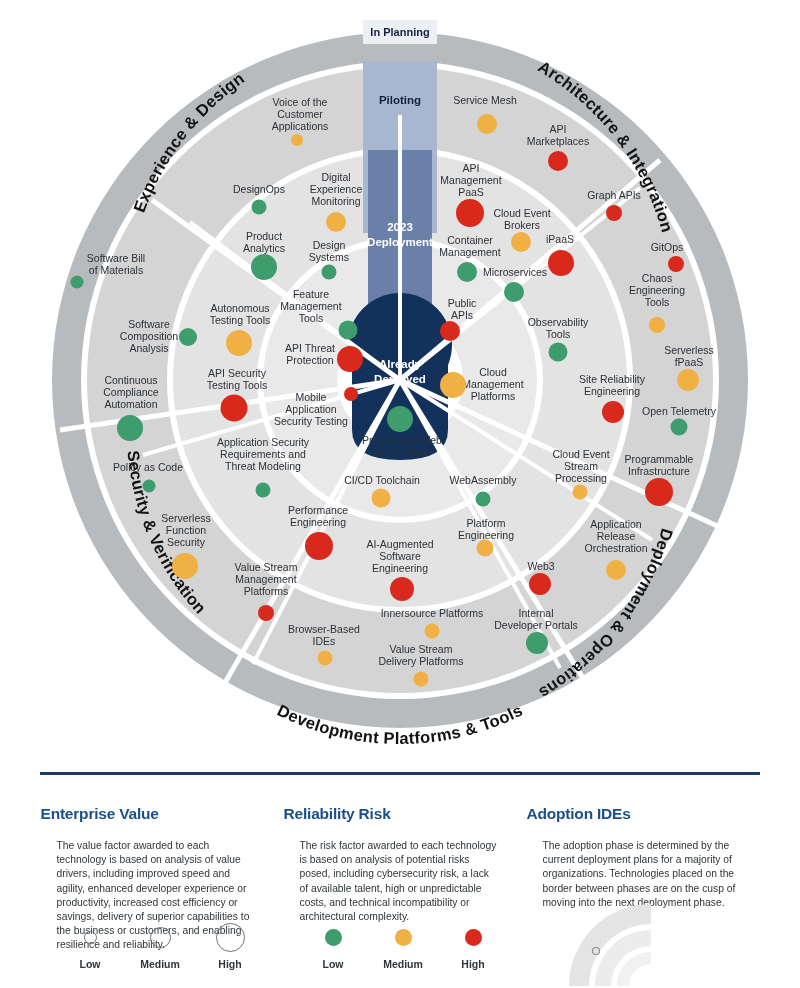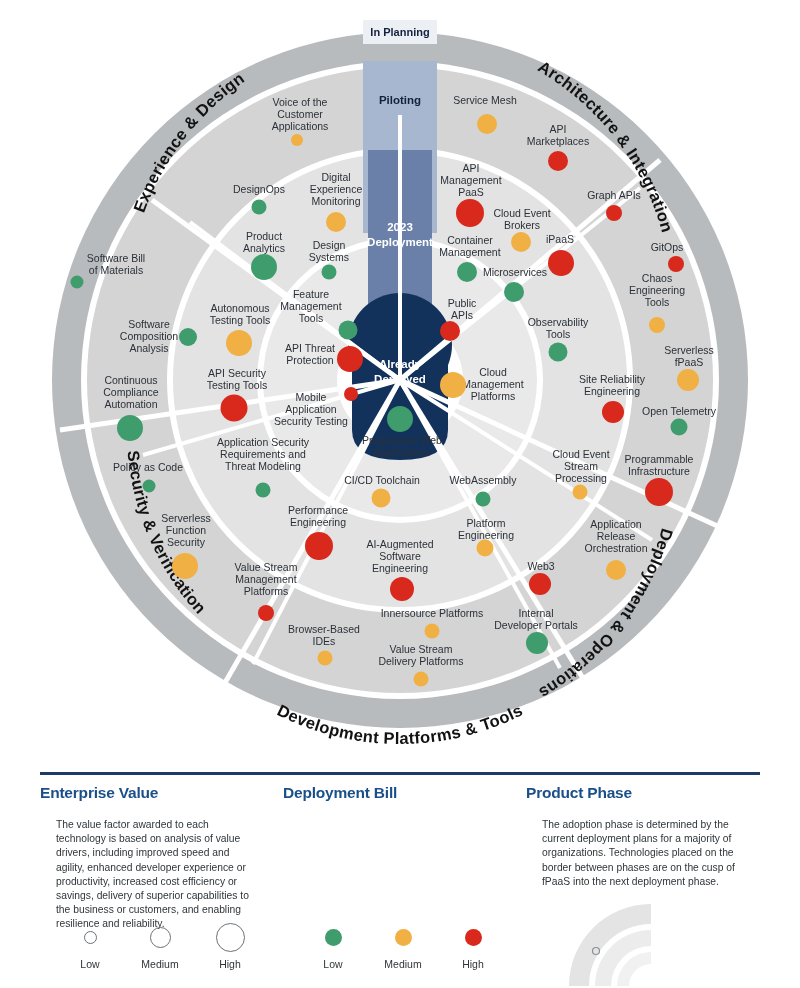--- a/index.html
+++ b/index.html
@@ -38,39 +38,39 @@
     letter-spacing:0.3px;
   }
   
   #legend{
     position:absolute;left:0;top:760px;width:800px;height:228px;
   }
   .legend-rule{
     position:absolute;left:40px;top:12px;width:720px;height:3px;background:#1b3a68;
   }
   .legend-cols{
-    position:absolute;left:40px;top:24px;width:730px;
-    display:flex;gap:0;
+    position:absolute;left:40px;top:45px;width:730px;
+    display:flex;gap:0;justify-content:center;
   }
   .legend-col{width:243px;padding-right:14px;box-sizing:border-box;}
   .legend-col h3{
     margin:0 0 5px 0;
     font-size:15.5px;font-weight:bold;color:#1b4f8a;
     font-family:"Liberation Sans","DejaVu Sans",sans-serif;
     letter-spacing:-0.2px;
   }
   .legend-col p{
     margin:16px;font-size:10.3px;line-height:14.2px;color:#2f3539;
   }
   .scale-row{
     position:absolute;top:160px;display:flex;align-items:flex-end;
   }
   .scale-item{display:flex;flex-direction:column;align-items:center;width:70px;}
   .scale-item .swatch{display:flex;align-items:center;justify-content:center;height:34px;}
-  .scale-item .cap{font-size:10.5px;color:#2f3539;margin-top:4px;}
+  .scale-item .cap{font-size:10.5px;color:#2f3539;margin-top:4px;font-weight:bold;}
   .ring-o{border:1.3px solid #6c7278;border-radius:50%;background:transparent;}
   .dot-f{border-radius:50%;}
   #scale-value{left:55px;}
   #scale-risk{left:298px;}
   #phase-mini{position:absolute;left:565px;top:140px;width:130px;height:86px;}
 </style>
 </head>
 <body>
 
 <div id="radar-wrap">
@@ -409,25 +409,26 @@
 
 <div id="legend">
   <div class="legend-rule"></div>
 
   <div class="legend-cols">
     <div class="legend-col">
       <h3>Enterprise Value</h3>
       <p>The value factor awarded to each technology is based on analysis of value drivers, including improved speed and agility, enhanced developer experience or productivity, increased cost efficiency or savings, delivery of superior capabilities to the business or customers, and enabling resilience and reliability.</p>
     </div>
     <div class="legend-col">
-      <h3>Deployment Bill</h3>
+      <h3>Reliability Risk</h3>
+      <p>The risk factor awarded to each technology is based on analysis of potential risks posed, including cybersecurity risk, a lack of available talent, high or unpredictable costs, and technical incompatibility or architectural complexity.</p>
     </div>
     <div class="legend-col">
-      <h3>Product Phase</h3>
-      <p>The adoption phase is determined by the current deployment plans for a majority of organizations. Technologies placed on the border between phases are on the cusp of fPaaS into the next deployment phase.</p>
+      <h3>Adoption IDEs</h3>
+      <p>The adoption phase is determined by the current deployment plans for a majority of organizations. Technologies placed on the border between phases are on the cusp of moving into the next deployment phase.</p>
     </div>
   </div>
 
   <div class="scale-row" id="scale-value">
     <div class="scale-item">
       <div class="swatch">
           <span class="ring-o" style="width:11px;height:11px;display:block;"></span>
         </div>
       <div class="cap">Low</div>
     </div>

